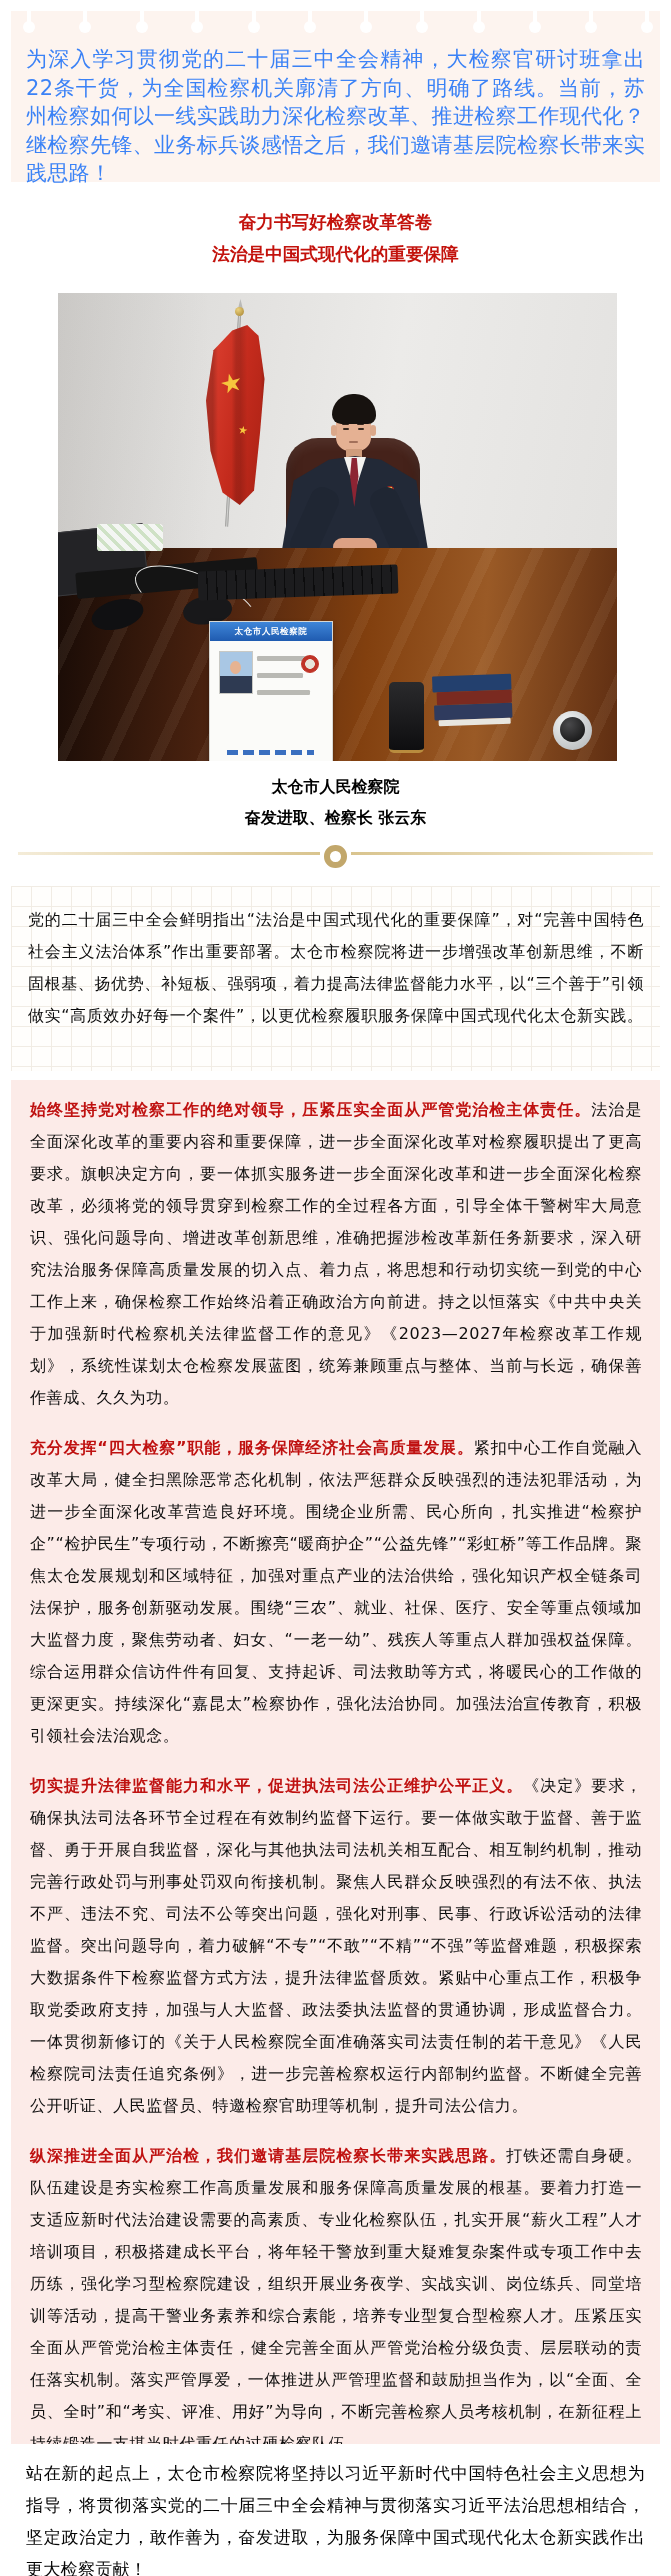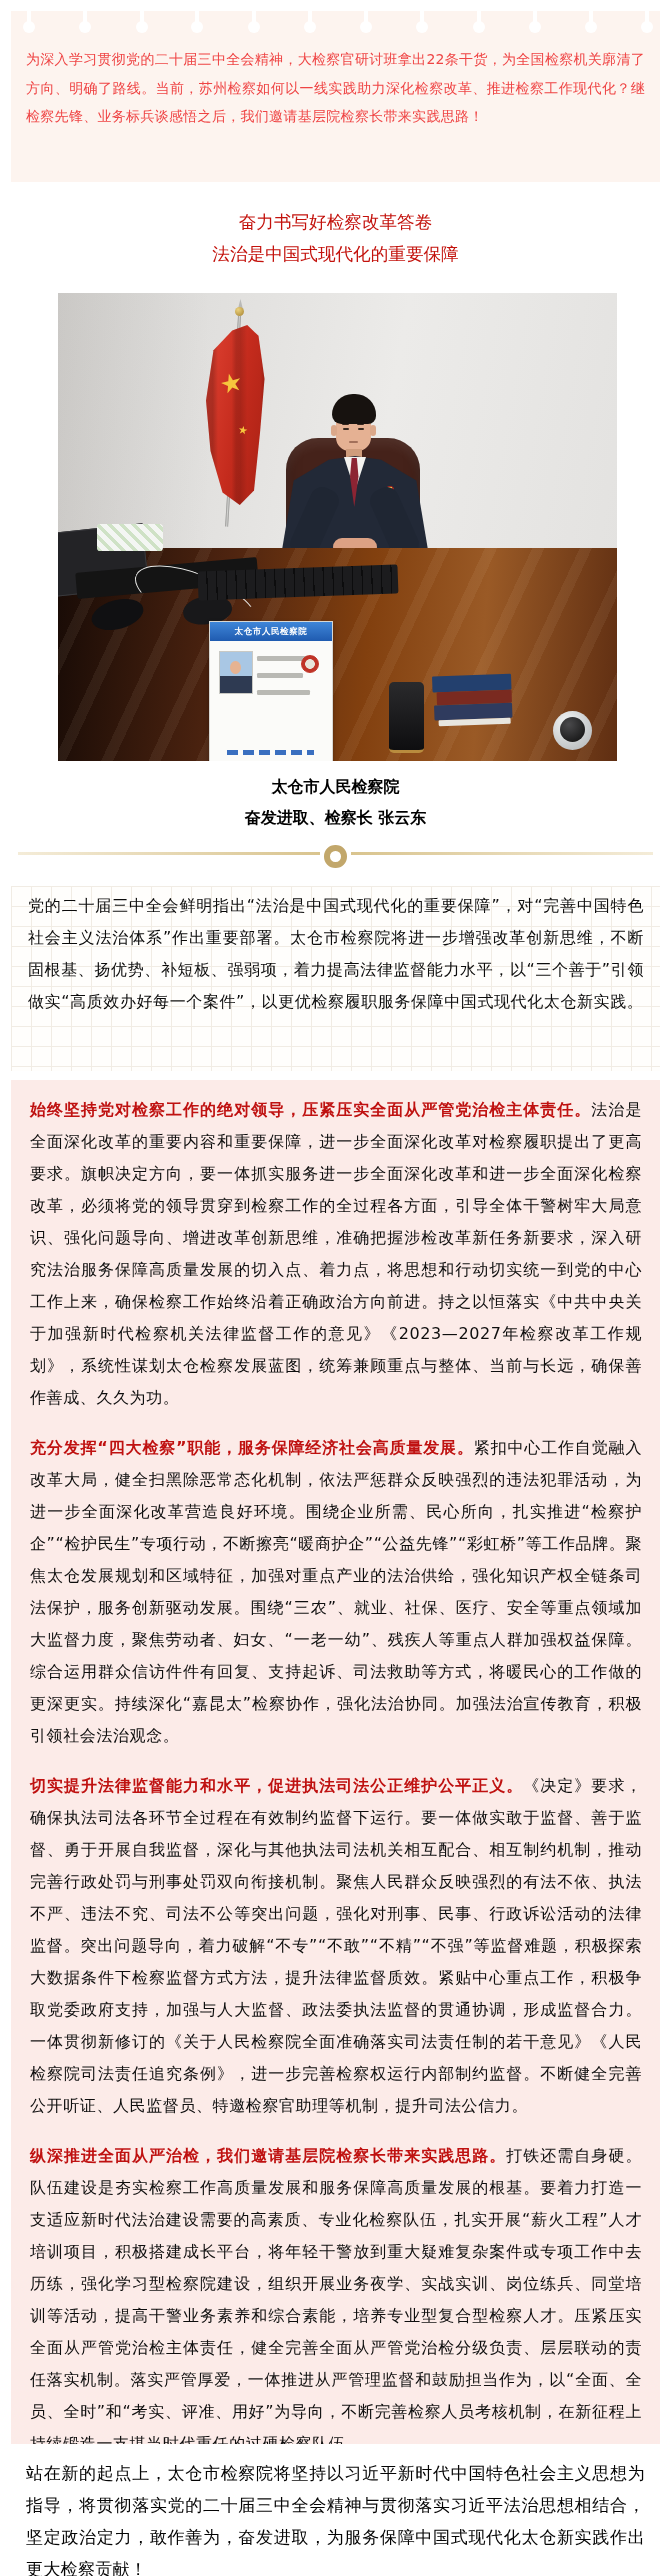--- a/index.html
+++ b/index.html
@@ -6,24 +6,24 @@
   body{width:671px;height:2576px;position:relative;overflow:hidden;
        font-family:"DejaVu Sans","Liberation Sans",sans-serif;color:#0c0c0c;}
   .abs{position:absolute;}
 
   
   .ornament{left:11px;top:11px;width:649px;height:171px;background:#fdf4ef;}
   .drop{position:absolute;top:0;}
   .drop .stem{position:absolute;top:0;left:4.3px;width:3.6px;height:12px;background:#ffffff;}
   .drop .bulb{position:absolute;top:9.7px;left:0;width:12px;height:12px;border-radius:50%;background:#ffffff;}
 
-  .intro{left:26px;top:45px;width:619px;font-size:14px;line-height:28.6px;
-         text-align:justify;letter-spacing:0.3px;color:#ef4444;}
-
-  .title{left:0;top:213px;width:100%;text-align:center;font-weight:normal;
+  .intro{left:26px;top:45px;width:619px;font-size:21px;line-height:28.6px;
+         text-align:justify;letter-spacing:0.3px;color:#3b82f6;}
+
+  .title{left:0;top:213px;width:100%;text-align:center;font-weight:bold;
          font-size:17.6px;line-height:18px;color:#c3120c;}
   .title .t2{margin-top:14px;}
 
   
   .photo{left:58px;top:293px;width:559px;height:468px;overflow:hidden;
          background:linear-gradient(100deg,#d7d6d4 0%,#ecebe9 55%,#e2e1df 100%);}
   .wall-shade{left:0;top:0;width:152px;height:468px;background:linear-gradient(90deg,rgba(90,80,70,.10),rgba(0,0,0,0));}
   .spike{left:180px;top:6px;width:4.9px;height:9.7px;background:#b9b9b7;clip-path:polygon(50% 0,100% 100%,0 100%);}
   .finial{left:177px;top:14px;width:9px;height:9px;border-radius:50%;
           background:radial-gradient(circle at 35% 30%,#ecd27d,#a4802f);}
@@ -94,21 +94,21 @@
 
   .caption{left:0;top:779px;width:100%;text-align:center;font-weight:bold;font-size:16px;line-height:16px;color:#000000;}
   .caption .c2{margin-top:14.6px;}
 
   .div-left{left:18px;top:852px;width:302px;height:3px;background:linear-gradient(90deg,#f4ecd8,#d9c48e);}
   .div-right{left:351px;top:852px;width:302px;height:3px;background:linear-gradient(90deg,#d9c48e,#f4ecd8);}
   .div-ring{left:324px;top:845px;width:22.5px;height:22.5px;border-radius:50%;box-sizing:border-box;
             border:6px solid #c2a76b;background:#ffffff;}
 
   .lead-box{left:11px;top:886px;width:649px;height:185px;box-sizing:border-box;
-            padding:4px 16px 0 17px;background-color:#fffefc;
+            padding:18px 16px 0 17px;background-color:#fffefc;
             background-image:linear-gradient(#f1ece4 0.6px,rgba(0,0,0,0) 0.6px),
                              linear-gradient(90deg,#f1ece4 0.6px,rgba(0,0,0,0) 0.6px);
             background-size:20px 20px;overflow:hidden;}
   .lead-text{font-size:16px;line-height:32px;text-align:justify;letter-spacing:0.6px;color:#0c0c0c;}
 
   .pink{left:11px;top:1080px;width:649px;height:1364px;box-sizing:border-box;
         background:#fcebe8;padding:14px 18px 0 19px;overflow:hidden;}
   .pink p{margin:0 0 18px 0;font-size:16px;line-height:32px;text-align:justify;letter-spacing:0.6px;color:#0e0e0e;}
   .pink .hd{color:#bf1110;font-weight:bold;}
 

